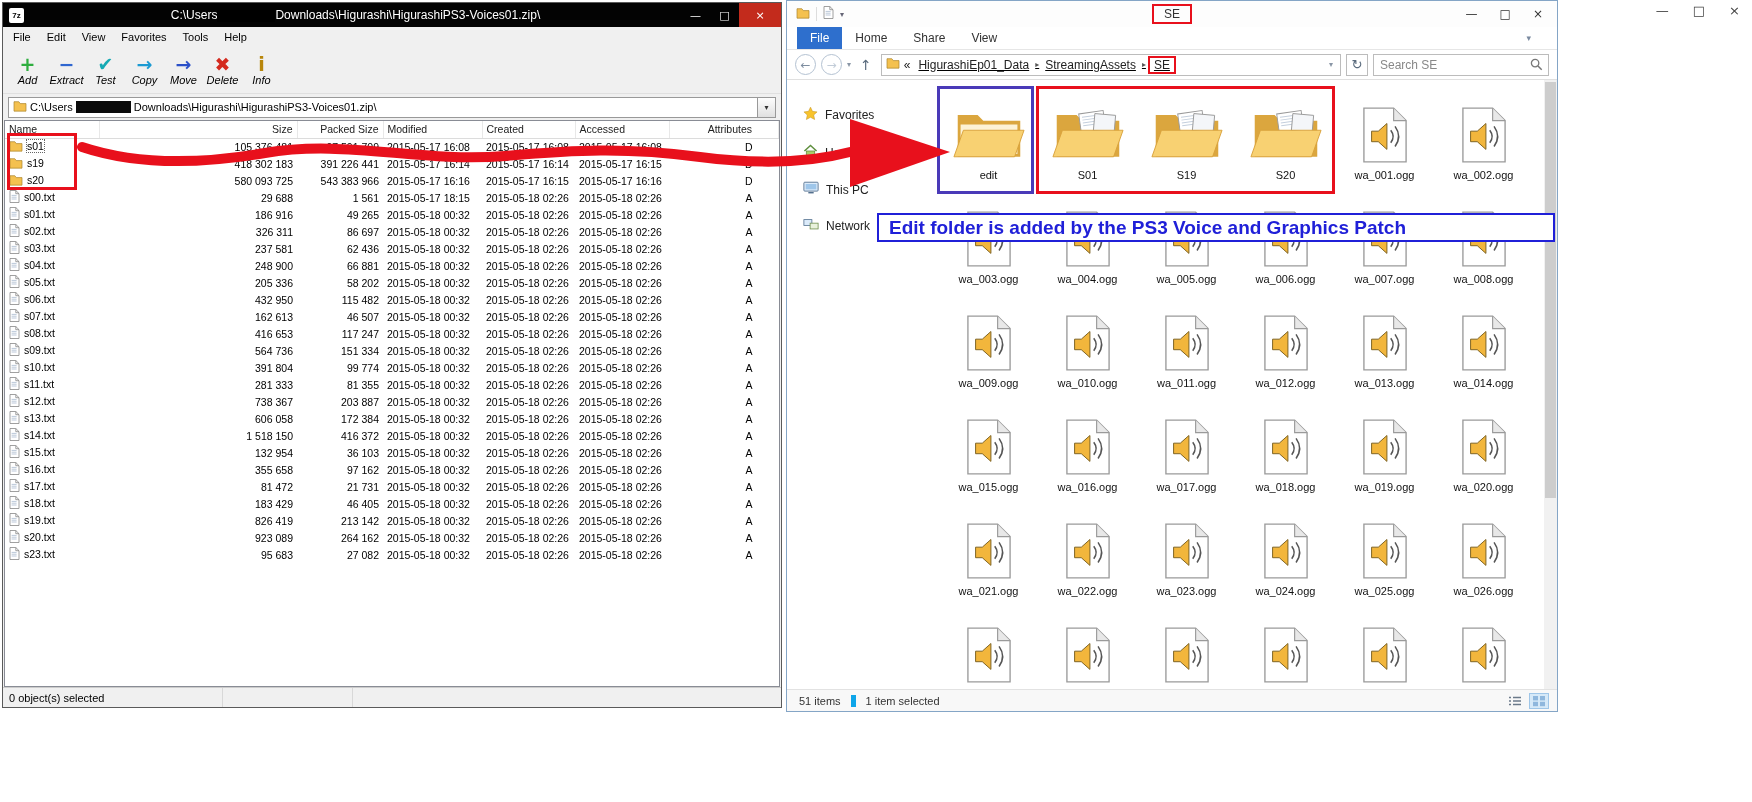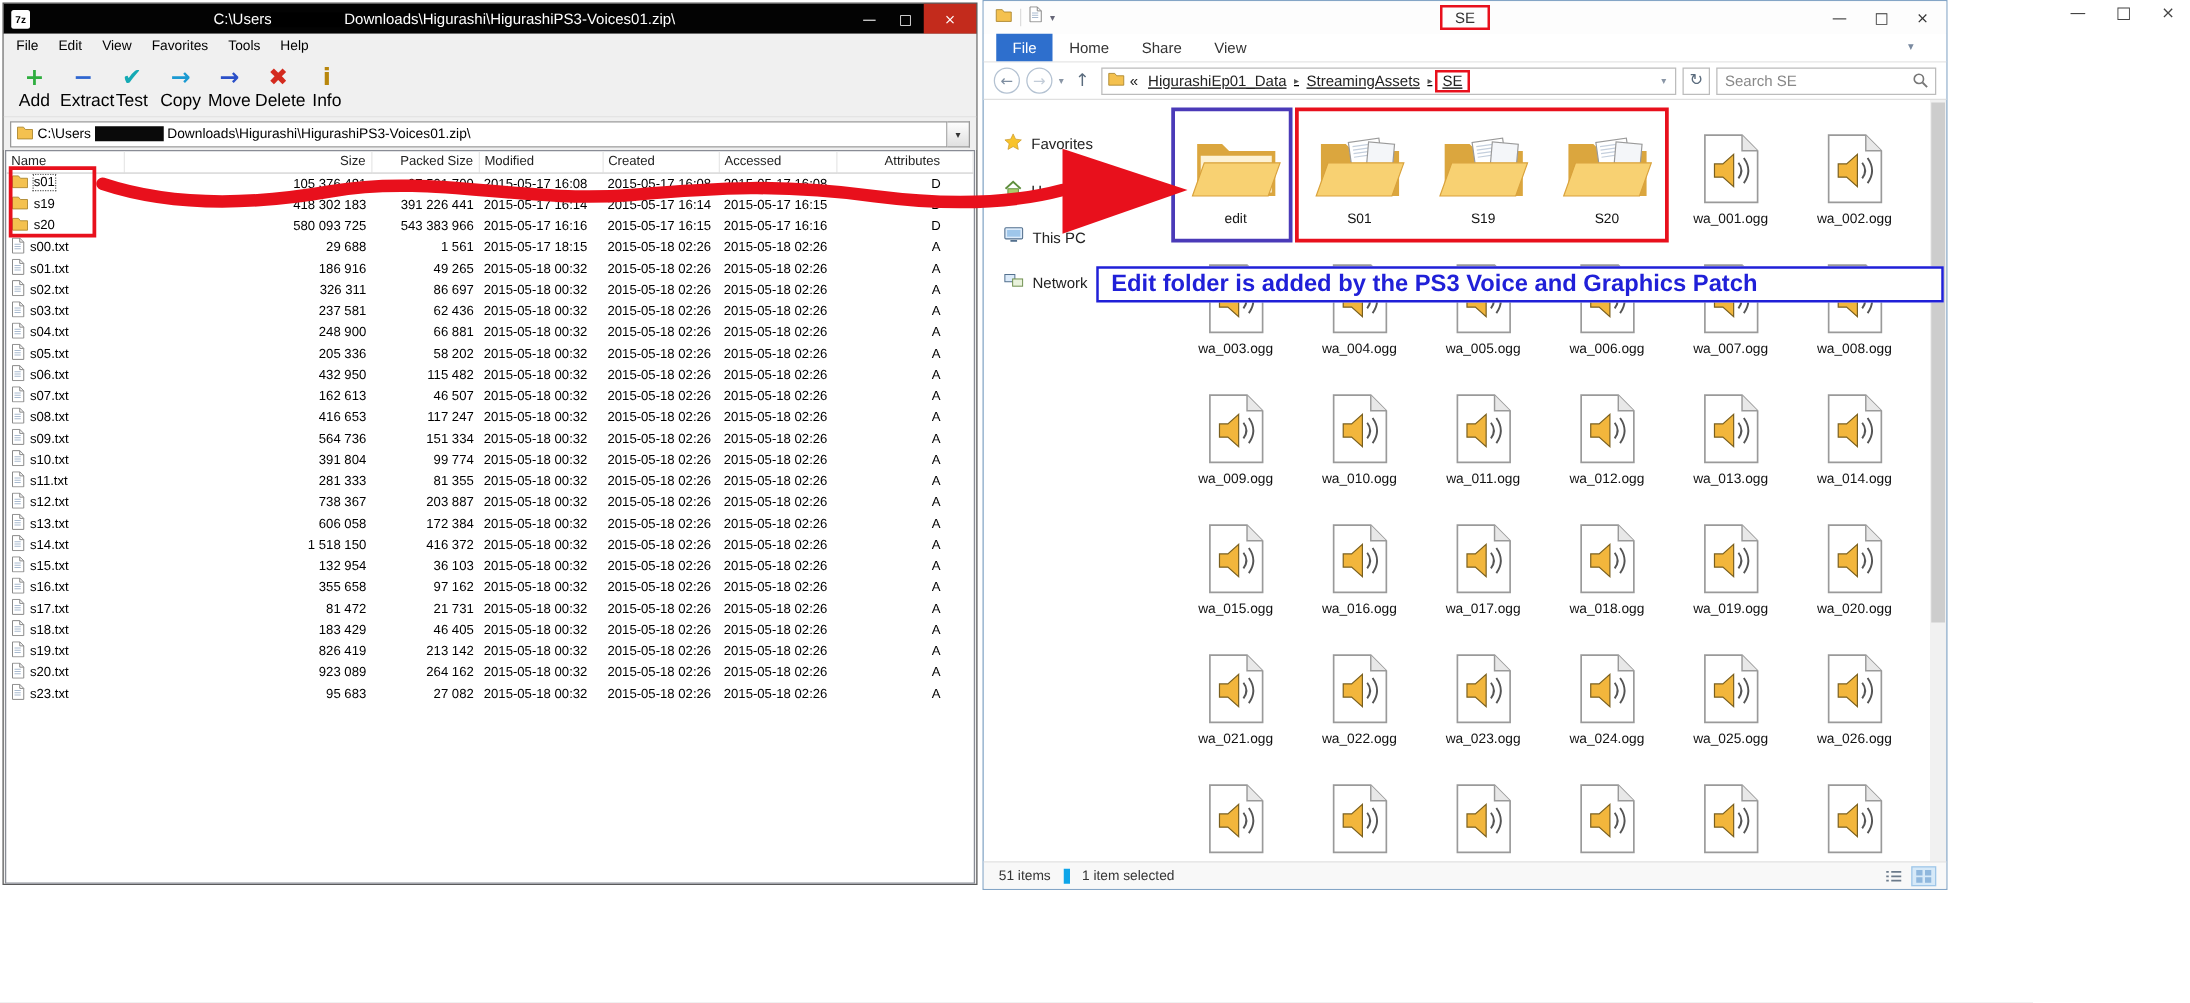--- a/index.html
+++ b/index.html
@@ -22,21 +22,21 @@
   .sz-appicon{width:15px;height:15px;margin:0 6px;background:#fff;color:#000;font-size:8px;font-weight:bold;display:flex;align-items:center;justify-content:center;border-radius:2px;flex:0 0 auto;}
   .sz-title{flex:1;text-align:center;font-size:12px;white-space:nowrap;overflow:hidden;}
   .redact-dark{display:inline-block;width:58px;height:12px;background:#000;vertical-align:middle;}
   .sz-winbtn{width:29px;height:24px;display:flex;align-items:center;justify-content:center;font-size:11px;color:#fff;flex:0 0 auto;}
   .sz-close{width:42px;background:#c32b1c;}
   .sz-menubar{height:20px;display:flex;align-items:center;font-size:11px;background:#f0f0f0;padding-left:2px;flex:0 0 auto;}
   .sz-menuitem{padding:3px 8px;}
   .sz-toolbar{height:47px;display:flex;align-items:center;background:#f0f0f0;padding-left:6px;gap:2px;border-bottom:1px solid #e0e0e0;flex:0 0 auto;}
   .sz-toolbtn{width:37px;text-align:center;}
   .sz-toolglyph{font-size:19px;font-weight:bold;line-height:21px;font-family:"DejaVu Sans",sans-serif;}
-  .sz-toollabel{font-size:14px;margin-top:-1px;color:#000;}
+  .sz-toollabel{font-size:11px;margin-top:-1px;color:#000;font-style:italic;}
   .sz-addressrow{height:26px;display:flex;align-items:center;padding:0 5px;background:#f0f0f0;flex:0 0 auto;}
   .sz-addrbox{flex:1;height:21px;background:#fff;border:1px solid #999;display:flex;align-items:center;font-size:11px;padding-left:4px;gap:3px;white-space:nowrap;overflow:hidden;}
   .redact-light{display:inline-block;width:55px;height:12px;background:#0a0a0a;flex:0 0 auto;}
   .sz-addrdrop{width:18px;height:21px;border:1px solid #999;border-left:none;background:linear-gradient(#fdfdfd,#e0e0e0);font-size:8px;display:flex;align-items:center;justify-content:center;color:#333;}
   .sz-list{flex:1;background:#fff;border:1px solid #898c95;margin:0 1px;overflow:hidden;}
   .sz-list table{width:100%;border-collapse:collapse;table-layout:fixed;font-size:10.5px;}
   .sz-list th{height:17px;font-weight:normal;text-align:left;padding:0 4px;border-right:1px solid #e8e8e8;border-bottom:1px solid #dcdcdc;color:#222;overflow:hidden;white-space:nowrap;}
   .sz-list td{height:17px;padding:0 4px;white-space:nowrap;overflow:hidden;color:#000;}
   th.num,td.num{text-align:right;margin-left:20px;}
   th.attr,td.attr{text-align:right;padding-right:26px;}
@@ -509,20 +509,25 @@
               <td class="c1 num">95 683</td>
               <td class="c2 num">27 082</td>
               <td class="c3">2015-05-18 00:32</td>
               <td class="c4">2015-05-18 02:26</td>
               <td class="c5">2015-05-18 02:26</td>
               <td class="c6 attr">A</td>
             </tr>
           </tbody>
       </table>
     </div>
+    <div class="sz-statusbar">
+      <div class="sz-pane p1">0 object(s) selected</div>
+      <div class="sz-pane p2"></div>
+      <div class="sz-pane p3"></div>
+    </div>
     <div id="ann-zip-folders"></div>
   </section>
 
   <section id="explorer">
     <div class="ex-titlebar">
       <div class="ex-qat">
         <span><svg width="14" height="12" viewBox="0 0 16 14">
               <path d="M1 2 h5.6 l1.8 2.2 H15 V13 H1z" fill="#f4c14f" stroke="#a8832b" stroke-width="0.8"></path>
             </svg></span>
         <span class="qat-sep"></span>

